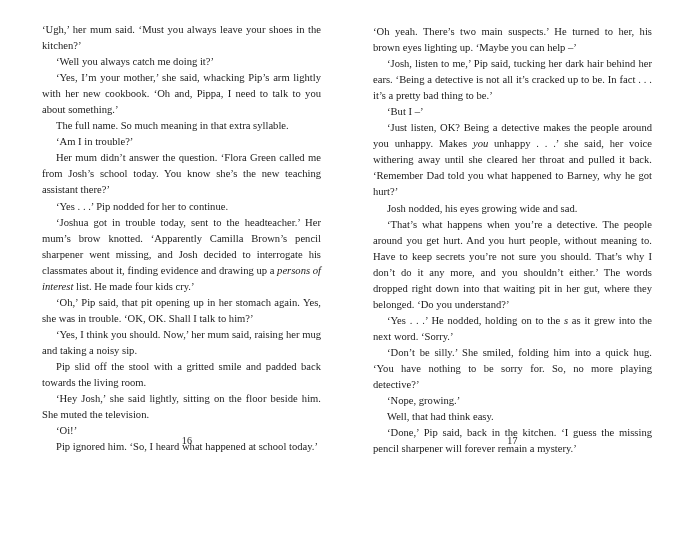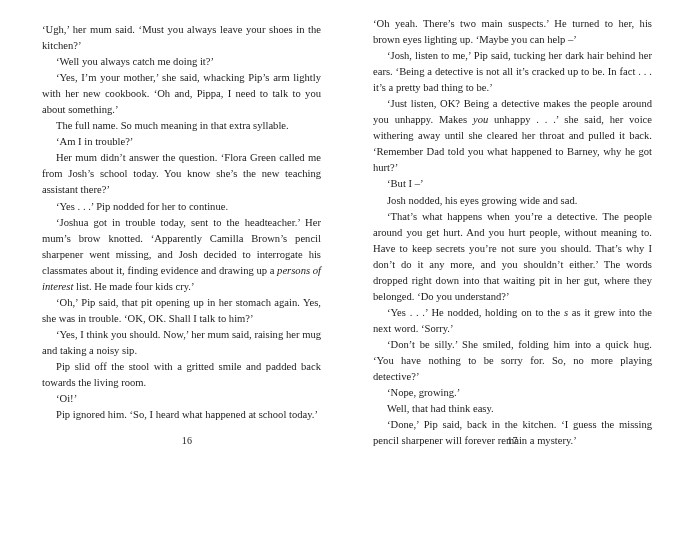--- a/index.html
+++ b/index.html
@@ -25,21 +25,21 @@
     height: 468px;
     box-sizing: border-box;
     position: relative;
     display: flex;
     flex-direction: column;
   }
   .page-left {
     padding: 22px 26px 0 42px;
   }
   .page-right {
-    padding: 16px 42px 0 26px;
+    padding: 24px 42px 0 26px;
   }
   .body-text {
     flex: 1 1 auto;
   }
   .body-text p {
     margin: 0;
     font-size: 10.6px;
     line-height: 1.515;
     text-align: justify;
     text-justify: inter-word;
@@ -83,32 +83,33 @@
         <p class="indent">‘Well you always catch me doing it?’</p>
         <p class="indent">‘Yes, I’m your mother,’ she said, whacking Pip’s arm lightly with her new cookbook. ‘Oh and, Pippa, I need to talk to you about something.’</p>
         <p class="indent">The full name. So much meaning in that extra syllable.</p>
         <p class="indent">‘Am I in trouble?’</p>
         <p class="indent">Her mum didn’t answer the question. ‘Flora Green called me from Josh’s school today. You know she’s the new teaching assistant there?’</p>
         <p class="indent">‘Yes . . .’ Pip nodded for her to continue.</p>
         <p class="indent">‘Joshua got in trouble today, sent to the headteacher.’ Her mum’s brow knotted. ‘Apparently Camilla Brown’s pencil sharpener went missing, and Josh decided to interrogate his classmates about it, finding evidence and drawing up a <em>persons of interest</em> list. He made four kids cry.’</p>
         <p class="indent">‘Oh,’ Pip said, that pit opening up in her stomach again. Yes, she was in trouble. ‘OK, OK. Shall I talk to him?’</p>
         <p class="indent">‘Yes, I think you should. Now,’ her mum said, raising her mug and taking a noisy sip.</p>
         <p class="indent">Pip slid off the stool with a gritted smile and padded back towards the living room.</p>
+        <p class="indent">‘Hey Josh,’ she said lightly, sitting on the floor beside him. She muted the television.</p>
         <p class="indent">‘Oi!’</p>
         <p class="indent">Pip ignored him. ‘So, I heard what happened at school today.’</p>
       </div>
     <div class="folio folio-left">16</div>
   </div>
 
   <div class="page page-right">
     <div class="body-text" id="right-body">
         <p class="noindent">‘Oh yeah. There’s two main suspects.’ He turned to her, his brown eyes lighting up. ‘Maybe you can help –’</p>
         <p class="indent">‘Josh, listen to me,’ Pip said, tucking her dark hair behind her ears. ‘Being a detective is not all it’s cracked up to be. In fact . . . it’s a pretty bad thing to be.’</p>
+        <p class="indent">‘But I –’</p>
         <p class="indent">‘Just listen, OK? Being a detective makes the people around you unhappy. Makes <em>you</em> unhappy . . .’ she said, her voice withering away until she cleared her throat and pulled it back. ‘Remember Dad told you what happened to Barney, why he got hurt?’</p>
-        <p class="indent">‘But I –’</p>
         <p class="indent">Josh nodded, his eyes growing wide and sad.</p>
         <p class="indent">‘That’s what happens when you’re a detective. The people around you get hurt. And you hurt people, without meaning to. Have to keep secrets you’re not sure you should. That’s why I don’t do it any more, and you shouldn’t either.’ The words dropped right down into that waiting pit in her gut, where they belonged. ‘Do you understand?’</p>
         <p class="indent">‘Yes . . .’ He nodded, holding on to the <em>s</em> as it grew into the next word. ‘Sorry.’</p>
         <p class="indent">‘Don’t be silly.’ She smiled, folding him into a quick hug. ‘You have nothing to be sorry for. So, no more playing detective?’</p>
         <p class="indent">‘Nope, growing.’</p>
         <p class="indent">Well, that had think easy.</p>
         <p class="indent">‘Done,’ Pip said, back in the kitchen. ‘I guess the missing pencil sharpener will forever remain a mystery.’</p>
       </div>
     <div class="folio folio-right">17</div>
   </div>

